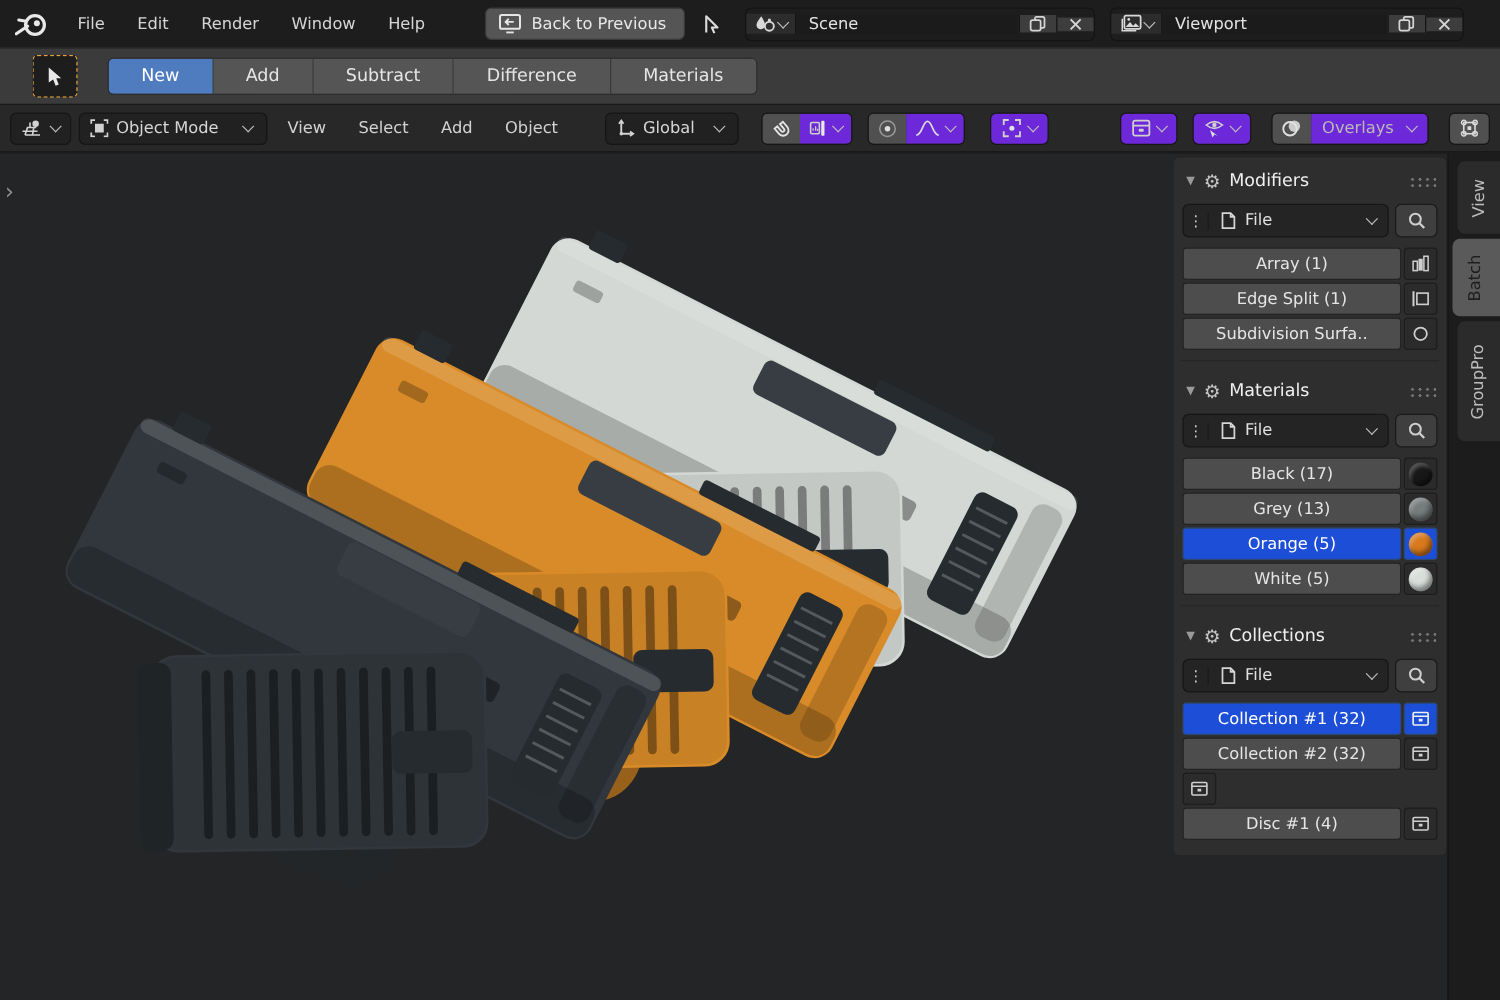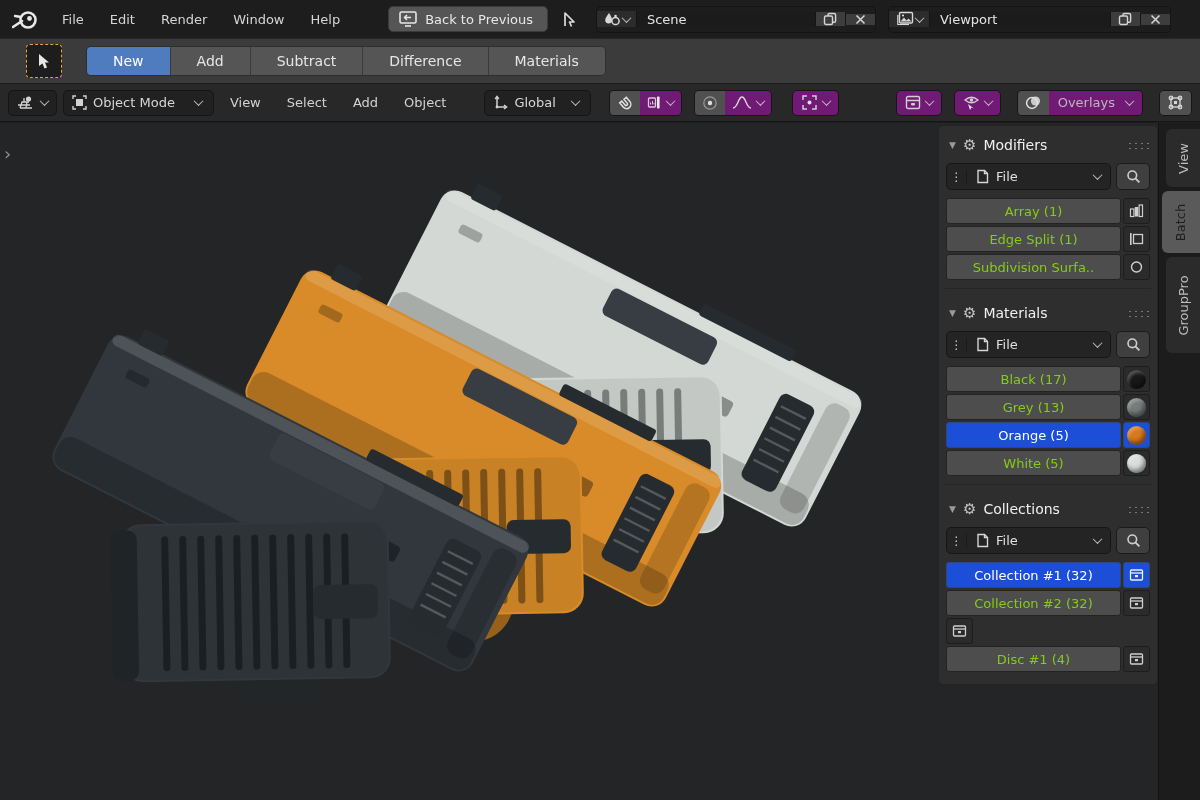--- a/index.html
+++ b/index.html
@@ -33,21 +33,21 @@
              font-size:14px; font-family:inherit; height:100%; cursor:default; }
   .seg-btn:last-child { border-right:none; }
   .seg-btn.active { background:#4f7cbf; color:#ffffff; }
 
   
   .hdr3d { height:38px; background:#282828; border-bottom:1px solid #151515; display:flex; align-items:center; padding:0 8px; gap:6px; }
   .hbtn { height:26px; background:#212121; border:1px solid #151515; border-radius:5px; display:flex; align-items:center; gap:6px; padding:0 8px; color:#d6d6d6; }
   .hmenu { padding:4px 10px; color:#d2d2d2; border-radius:4px; }
   .tgl-group { display:flex; height:26px; border-radius:5px; overflow:hidden; border:1px solid #161616; }
   .tgl-on { background:#505050; display:flex; align-items:center; justify-content:center; padding:0 7px; }
-  .tgl-off { background:#701a75; display:flex; align-items:center; gap:5px; padding:0 7px; color:#c9c9c9; }
+  .tgl-off { background:#6d28d9; display:flex; align-items:center; gap:5px; padding:0 7px; color:#c9c9c9; }
   .chev { width:7px; height:7px; border-right:1.6px solid #bdbdbd; border-bottom:1.6px solid #bdbdbd;
           transform:rotate(45deg) translate(-1px,-1px); display:inline-block; flex:none; }
   .spacer { flex:1; }
 
   
   .viewport { position:absolute; left:0; top:123px; width:1200px; height:677px; background:#242527; }
   .vp-toggle { position:absolute; left:4px; top:22px; color:#8f8f8f; font-size:18px; line-height:1; }
 
   
   .sidepanel { position:absolute; left:938px; top:125px; width:220px; background:#2e2e2e;
@@ -61,21 +61,21 @@
     background-size:6px 5px; background-position:0 0; opacity:.8; }
   .filter-row { display:flex; gap:5px; padding:4px 3px 8px 3px; }
   .fdrop { flex:1; display:flex; align-items:center; height:27px; background:#242424; border:1px solid #161616; border-radius:5px; overflow:hidden; }
   .fd-dots { width:20px; text-align:center; color:#cfcfcf; border-right:1px solid #1a1a1a; font-size:12px; }
   .fd-ico { margin:0 6px 0 8px; display:flex; }
   .fd-label { flex:1; color:#e0e0e0; }
   .fd-chev { margin-right:9px; }
   .search-btn { width:34px; height:27px; background:#3f3f3f; border:1px solid #1a1a1a; border-radius:5px;
                 display:flex; align-items:center; justify-content:center; }
   .itemrow { display:flex; gap:2px; margin:0 3px 2px 3px; height:26px; }
-  .itemrow .lbl { flex:1; background:#4d4d4d; border:1px solid #232323; border-radius:3px; color:#84cc16;
+  .itemrow .lbl { flex:1; background:#4d4d4d; border:1px solid #232323; border-radius:3px; color:#e5e5e5;
                   display:flex; align-items:center; justify-content:center; font-size:13px; }
   .itemrow .cell { width:27px; background:#2b2b2b; border:1px solid #1d1d1d; border-radius:3px;
                    display:flex; align-items:center; justify-content:center; }
   .itemrow.selected .lbl, .itemrow.selected .cell { background:#1d4ed8; border-color:#2d4a77; color:#ffffff; }
   .swatch { width:19px; height:19px; border-radius:50%; box-shadow:inset -2px -3px 4px rgba(0,0,0,.45), inset 2px 3px 3px rgba(255,255,255,.25); }
   .sec-gap { height:10px; border-top:1px solid #262626; margin:8px 2px 2px 2px; }
 
   
   .tabstrip { position:absolute; right:0; top:123px; width:42px; height:677px; background:#1c1c1c; border-left:1px solid #141414; }
   .vtab { position:absolute; right:0; width:34px; border-radius:6px 0 0 6px; background:#2b2b2b; color:#bdbdbd;

